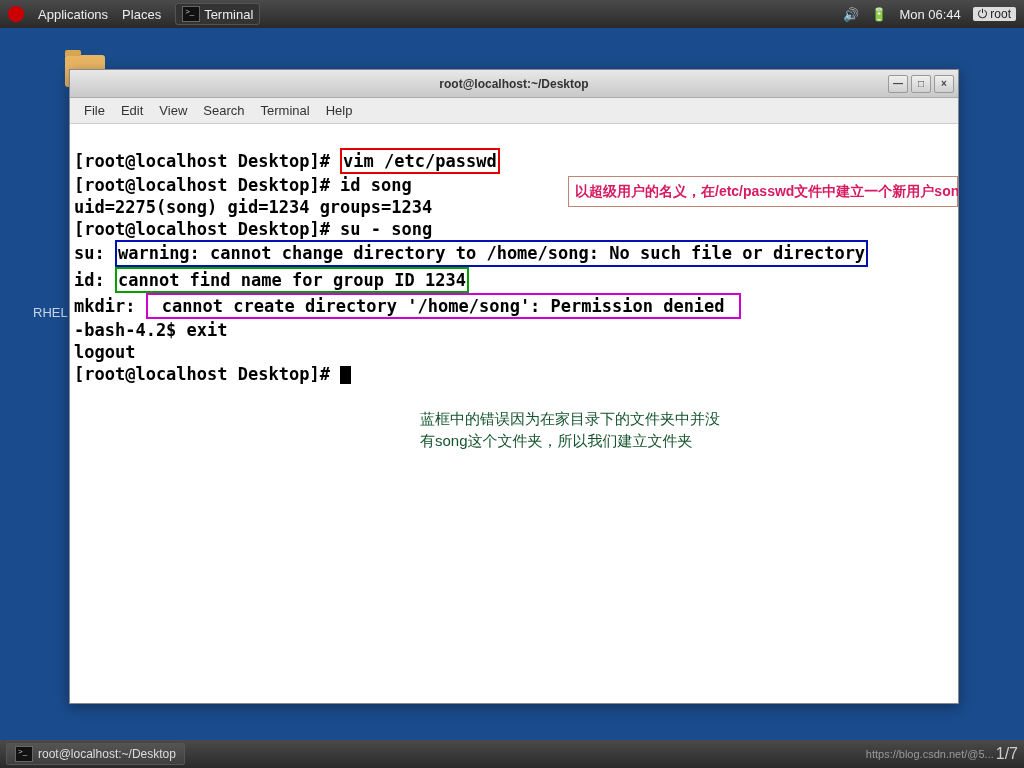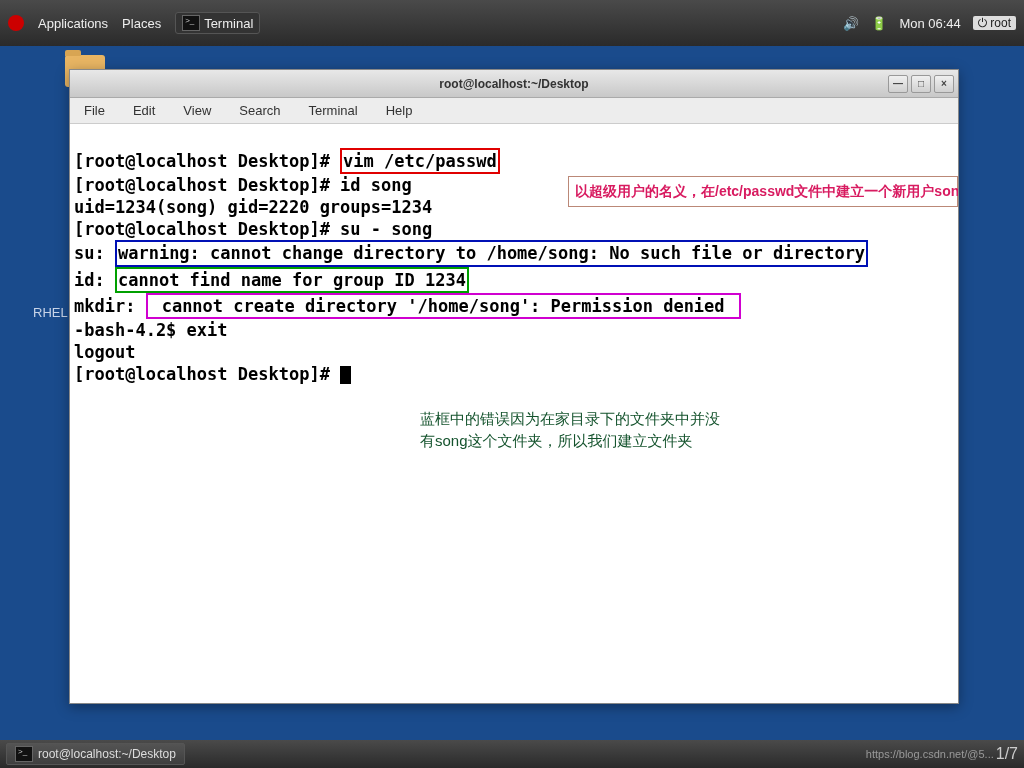--- a/index.html
+++ b/index.html
@@ -1,19 +1,19 @@
 <!DOCTYPE html>
 <html><head>
 <meta charset="utf-8">
 <style>
 * { margin: 0; padding: 0; box-sizing: border-box; }
 body { width: 1024px; height: 768px; background: #1a4b8c; font-family: sans-serif; overflow: hidden; position: relative; }
 
 
-.top-panel { position: absolute; top: 0; left: 0; right: 0; height: 46px; background: linear-gradient(#4a4a4a, #2a2a2a); display: flex; align-items: center; padding: 0 8px; color: #eee; font-size: 13px; z-index: 100; }
+.top-panel { position: absolute; top: 0; left: 0; right: 0; height: 28px; background: linear-gradient(#4a4a4a, #2a2a2a); display: flex; align-items: center; padding: 0 8px; color: #eee; font-size: 13px; z-index: 100; }
 .panel-left { display: flex; align-items: center; gap: 14px; }
 .panel-right { margin-left: auto; display: flex; align-items: center; gap: 12px; }
 .rh-logo { width: 16px; height: 16px; background: #c00; border-radius: 50%; display: inline-block; }
 .panel-item { cursor: pointer; }
 .terminal-taskbtn { display: flex; align-items: center; gap: 4px; padding: 2px 6px; background: #333; border: 1px solid #555; border-radius: 3px; }
 .term-icon-sm { width: 18px; height: 16px; background: #111; border: 1px solid #666; display: inline-block; position: relative; }
 .term-icon-sm::after { content: ">_"; position: absolute; top: 0; left: 2px; font-size: 8px; color: #ccc; }
 .user-badge { background: #ddd; color: #222; padding: 0 5px; border-radius: 2px; display: flex; align-items: center; gap: 3px; font-size: 12px; }
 
 
@@ -22,21 +22,21 @@
 
 
 .rhel-text { position: absolute; left: 33px; top: 305px; color: #c8d4e8; font-size: 13px; }
 
 
 .terminal-window { position: absolute; left: 69px; top: 69px; width: 890px; height: 635px; background: #fff; border: 1px solid #888; box-shadow: 0 3px 12px rgba(0,0,0,.35); display: flex; flex-direction: column; }
 .titlebar { height: 28px; background: linear-gradient(#e8e8e8, #c8c8c8); border-bottom: 1px solid #aaa; display: flex; align-items: center; padding: 0 4px; position: relative; }
 .title-text { position: absolute; left: 50%; transform: translateX(-50%); font-size: 12px; font-weight: bold; color: #333; }
 .win-controls { margin-left: auto; display: flex; gap: 3px; }
 .win-btn { width: 20px; height: 18px; background: linear-gradient(#f0f0f0, #d0d0d0); border: 1px solid #999; border-radius: 2px; font-size: 10px; display: flex; align-items: center; justify-content: center; cursor: pointer; font-weight: bold; color: #444; }
-.menubar { height: 26px; background: #ededed; border-bottom: 1px solid #ccc; display: flex; align-items: center; padding: 0 6px; gap: 12px; font-size: 13px; color: #333; }
+.menubar { height: 26px; background: #ededed; border-bottom: 1px solid #ccc; display: flex; align-items: center; padding: 0 6px; gap: 0; font-size: 13px; color: #333; }
 .menu-item { padding: 2px 8px; cursor: pointer; }
 .terminal-body { flex: 1; background: #fff; font-family: "DejaVu Sans Mono", monospace; font-size: 17px; font-weight: bold; line-height: 1.3; padding: 2px 4px; position: relative; white-space: pre; overflow: hidden; }
 .red-box { border: 2px solid #e00000; display: inline-block; padding: 0 1px; }
 .blue-box { border: 2px solid #0010b5; display: inline-block; padding: 0 1px; }
 .green-box { border: 2px solid #00a000; display: inline-block; padding: 0 1px; }
 .magenta-box { border: 2px solid #d000d0; display: inline-block; padding: 0 14px; }
 .cursor-block { display: inline-block; width: 11px; height: 18px; background: #000; vertical-align: text-bottom; }
 
 
 .anno-red { position: absolute; right: 0; top: 52px; width: 390px; background: #fff; border: 1px solid #b87; padding: 4px 6px; font-size: 14px; color: #d81b60; line-height: 1.5; font-family: sans-serif; }
@@ -89,21 +89,21 @@
     <span class="menu-item">File</span>
     <span class="menu-item">Edit</span>
     <span class="menu-item">View</span>
     <span class="menu-item">Search</span>
     <span class="menu-item">Terminal</span>
     <span class="menu-item">Help</span>
   </div>
   <div class="terminal-body">
 <span><span>[root@localhost Desktop]# </span><span class="red-box">vim /etc/passwd</span></span>
 <span>[root@localhost Desktop]# id song</span>
-<span>uid=1234(song) gid=2220 groups=1234</span>
+<span>uid=2275(song) gid=1234 groups=1234</span>
 <span>[root@localhost Desktop]# su - song</span>
 <span><span>su: </span><span class="blue-box">warning: cannot change directory to /home/song: No such file or directory</span></span>
 <span><span>id: </span><span class="green-box">cannot find name for group ID 1234</span></span>
 <span><span>mkdir: </span><span class="magenta-box">cannot create directory '/home/song': Permission denied</span></span>
 <span>-bash-4.2$ exit</span>
 <span>logout</span>
 <span><span>[root@localhost Desktop]# </span><span class="cursor-block"></span></span>
 
     <div class="anno-red">以超级用户的名义，在/etc/passwd文件中建立一个新用户song，查看song的id用户id存在，但是组id，与附加组id中的组都不存在。所以当我们切换用户时，会出现以下的绿框中的错误 所以我们建组</div>
 

